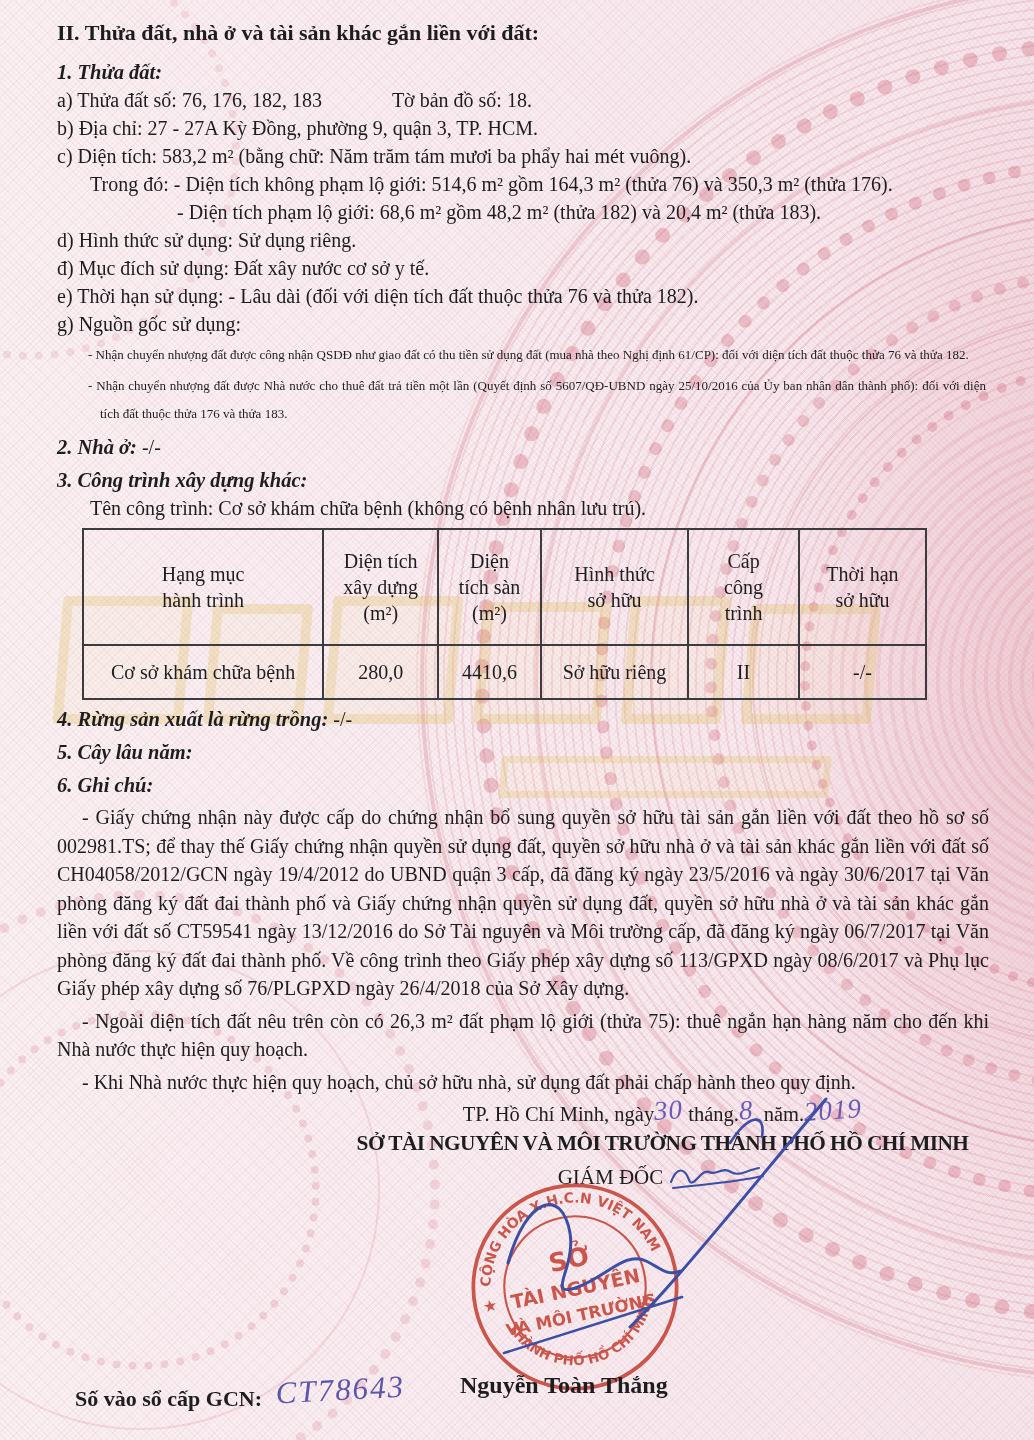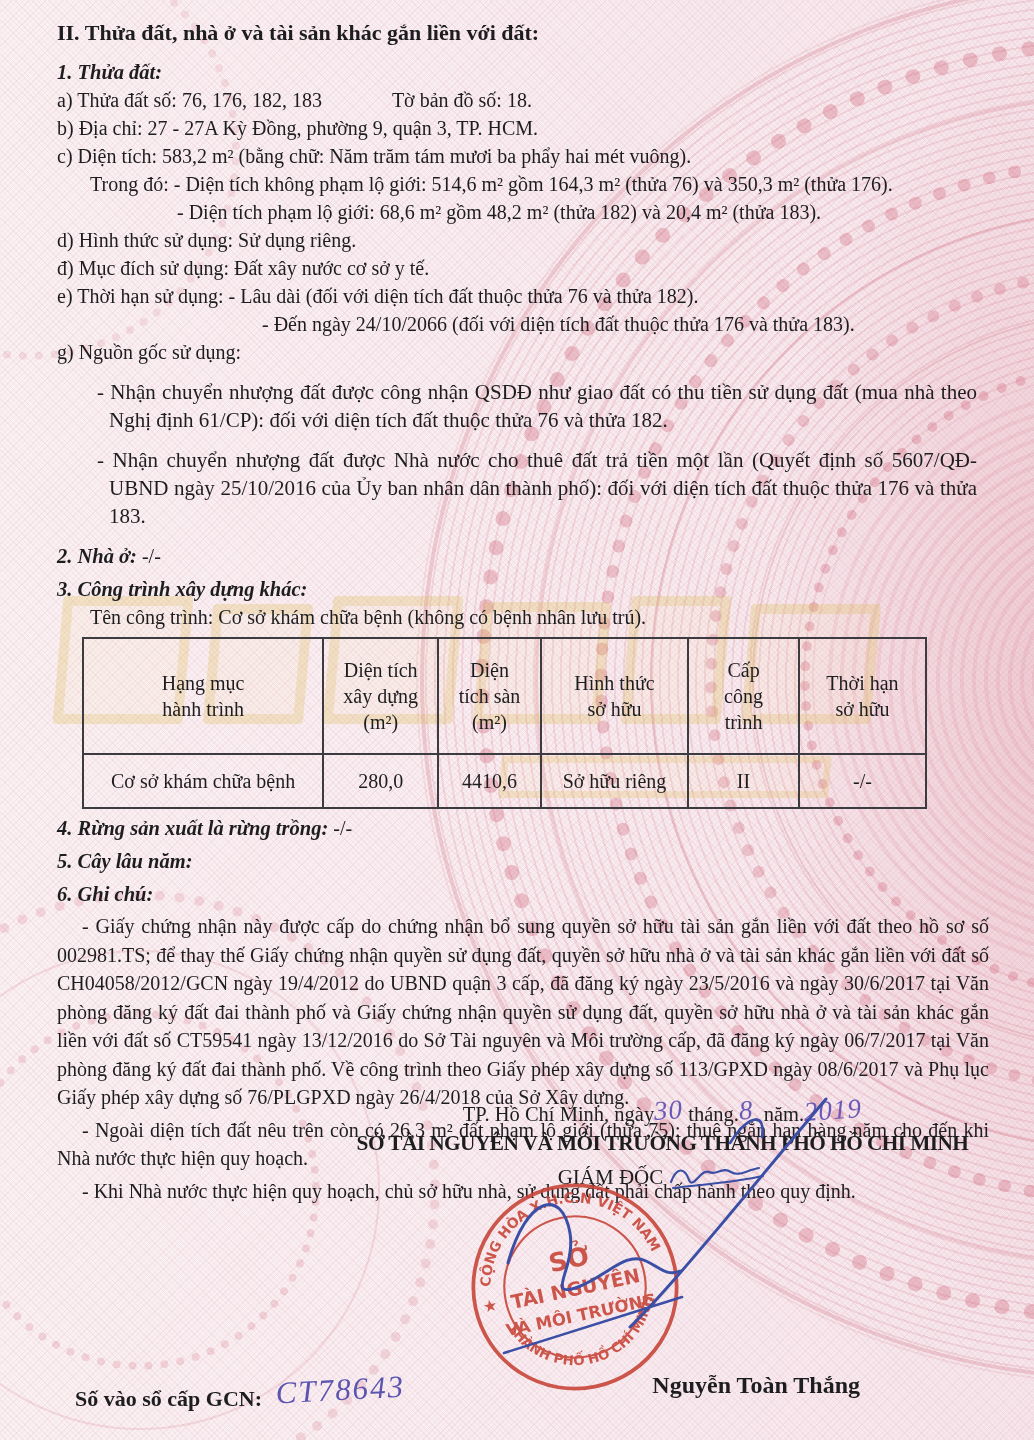--- a/index.html
+++ b/index.html
@@ -34,35 +34,35 @@
   
   .content { position:relative; z-index:2; padding:16px 45px 0 57px; }
   .line { margin:0; line-height:28px; font-size:20px; white-space:nowrap; }
   .doc-title { font-size:22px; font-weight:bold; margin:2px 0 10px 0; line-height:30px; white-space:nowrap; }
   .sec-h { font-weight:bold; font-style:italic; font-size:20.5px; }
   .sec-line { margin-top:5px; }
   .sub1 { margin-left:33px; }
   .sub2 { margin-left:120px; }
   .esub { margin-left:205px; }
   .gap70 { display:inline-block; width:70px; }
-  .gbullet { margin:12px; line-height:28px; font-size:21px; padding-left:40px; text-indent:-12px; text-align:justify; white-space:normal; }
+  .gbullet { margin:3px; line-height:28px; font-size:13px; padding-left:40px; text-indent:-12px; text-align:justify; white-space:normal; }
   .note-p { margin:4px 0 0 0; line-height:28.5px; font-size:20px; text-indent:25px; text-align:justify; white-space:normal; }
   
   table.ct { border-collapse:collapse; margin:6px 0 4px 25px; width:845px; table-layout:fixed; background:rgba(255,255,255,0.0); }
   table.ct th, table.ct td { border:2px solid #3c3c40; text-align:center; vertical-align:middle; font-size:20px; padding:4px 2px; }
   table.ct th { font-weight:normal; white-space:pre-line; line-height:26px; height:106px; }
   table.ct td { height:44px; }
   .w1{width:29%} .w2{width:13.5%} .w3{width:12%} .w4{width:17.5%} .w5{width:13%} .w6{width:15%}
   
   .sign-block { position:absolute; z-index:3; left:340px; top:1098px; width:645px; text-align:center; }
   .date-line { font-size:20.5px; line-height:28px; white-space:nowrap; }
   .org-line { font-size:22px; font-weight:bold; line-height:30px; letter-spacing:-0.6px; white-space:nowrap; transform:scaleX(0.97); }
   .dir-line { font-size:21px; font-weight:normal; line-height:28px; }
   .hw { font-style:italic; color:#6a5ab8; font-size:27px; display:inline-block; transform:rotate(-4deg) translateY(-2px); letter-spacing:1px; }
-  .signer-name { position:absolute; z-index:5; left:460px; top:1372px; width:400px; text-align:right; font-size:24px; font-weight:bold; }
+  .signer-name { position:absolute; z-index:5; left:460px; top:1372px; width:400px; text-align:left; font-size:24px; font-weight:bold; }
   .gcn-line { position:absolute; z-index:5; left:75px; top:1378px; font-size:22px; font-weight:bold; white-space:nowrap; }
   .gcn-hw { font-style:italic; font-weight:normal; color:#5c55b0; font-size:31px; letter-spacing:2px; display:inline-block; transform:rotate(-3deg) translateY(-6px); margin-left:14px; }
   .stamp-wrap { position:absolute; z-index:4; left:468px; top:1180px; width:214px; height:214px; transform:rotate(-12deg); opacity:0.9; }
   .sig-wrap { position:absolute; z-index:6; left:430px; top:1085px; width:430px; height:290px; }
   .initial-wrap { display:inline-block; width:100px; height:34px; vertical-align:-8px; margin-left:4px; }
 </style>
 </head>
 <body>
 
 <div class="page">
@@ -99,21 +99,20 @@
 
     <p class="line sec-line"><span class="sec-h">1. Thửa đất:</span></p>
     <p class="line"><span>a) Thửa đất số: 76, 176, 182, 183</span><span class="gap70"></span><span>Tờ bản đồ số: 18.</span></p>
     <p class="line">b) Địa chỉ: 27 - 27A Kỳ Đồng, phường 9, quận 3, TP. HCM.</p>
     <p class="line">c) Diện tích: 583,2 m² (bằng chữ: Năm trăm tám mươi ba phẩy hai mét vuông).</p>
     <p class="line sub1">Trong đó: - Diện tích không phạm lộ giới: 514,6 m² gồm 164,3 m² (thửa 76) và 350,3 m² (thửa 176).</p>
     <p class="line sub2">- Diện tích phạm lộ giới: 68,6 m² gồm 48,2 m² (thửa 182) và 20,4 m² (thửa 183).</p>
     <p class="line">d) Hình thức sử dụng: Sử dụng riêng.</p>
     <p class="line">đ) Mục đích sử dụng: Đất xây nước cơ sở y tế.</p>
     <p class="line">e) Thời hạn sử dụng: - Lâu dài (đối với diện tích đất thuộc thửa 76 và thửa 182).</p>
-    <p class="line esub">- Đến ngày 24/10/2066 (đối với diện tích đất thuộc thửa 176 và thửa 183).</p>
     <p class="line">g) Nguồn gốc sử dụng:</p>
     <p class="gbullet">- Nhận chuyển nhượng đất được công nhận QSDĐ như giao đất có thu tiền sử dụng đất (mua nhà theo Nghị định 61/CP): đối với diện tích đất thuộc thửa 76 và thửa 182.</p>
     <p class="gbullet">- Nhận chuyển nhượng đất được Nhà nước cho thuê đất trả tiền một lần (Quyết định số 5607/QĐ-UBND ngày 25/10/2016 của Ủy ban nhân dân thành phố): đối với diện tích đất thuộc thửa 176 và thửa 183.</p>
 
     <p class="line sec-line"><span class="sec-h">2. Nhà ở:</span> <span>-/-</span></p>
 
     <p class="line sec-line"><span class="sec-h">3. Công trình xây dựng khác:</span></p>
     <p class="line sub1">Tên công trình: Cơ sở khám chữa bệnh (không có bệnh nhân lưu trú).</p>
 
     <table class="ct">

